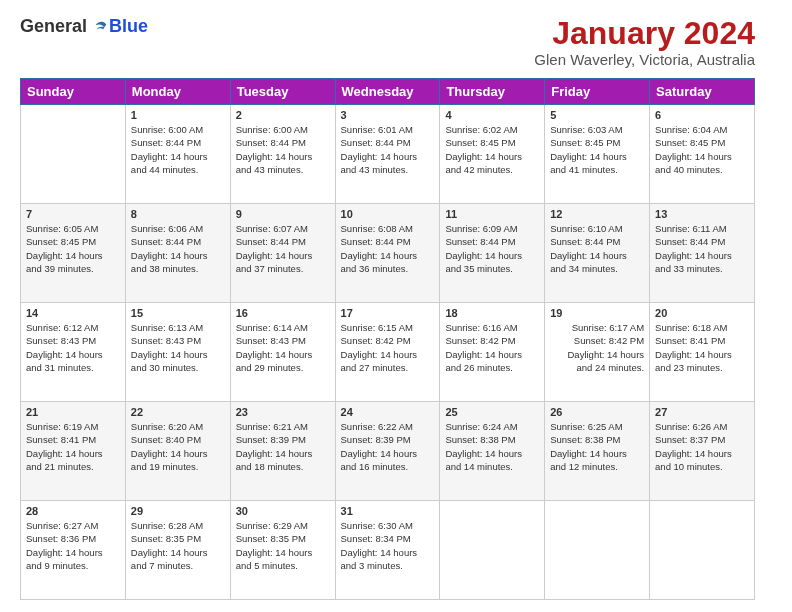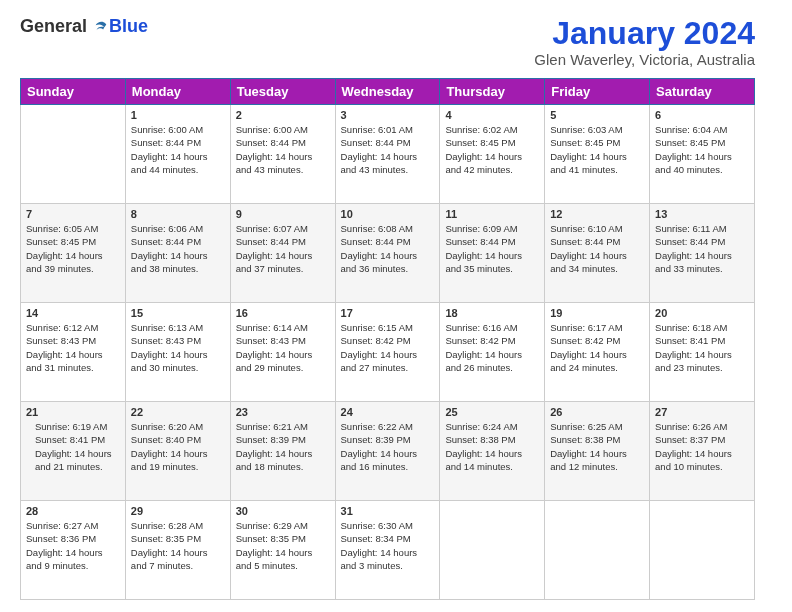--- a/index.html
+++ b/index.html
@@ -44,21 +44,21 @@
       width: 20px;
       height: 20px;
       margin-left: 2px;
     }
     .title-area {
       text-align: right;
     }
     .calendar-title {
       font-size: 32px;
       font-weight: bold;
-      color: #1d4ed8;
+      color: #b91c1c;
       line-height: 1.1;
     }
     .calendar-subtitle {
       font-size: 15px;
       color: #555;
     }
     .calendar-table {
       width: 100%;
       border-collapse: collapse;
       flex: 1;
@@ -265,37 +265,37 @@
           </td>
           <td>
             <span class="day-number">18</span>
             <div class="cell-text" style="white-space: pre-line;">Sunrise: 6:16 AM
 Sunset: 8:42 PM
 Daylight: 14 hours
 and 26 minutes.</div>
           </td>
           <td>
             <span class="day-number">19</span>
-            <div class="cell-text" style="white-space: pre-line;">Sunrise: 6:17 AM
+            <div class="cell-text" style="white-space: pre-line; text-align: right;">Sunrise: 6:17 AM
 Sunset: 8:42 PM
 Daylight: 14 hours
 and 24 minutes.</div>
           </td>
           <td>
             <span class="day-number">20</span>
             <div class="cell-text" style="white-space: pre-line;">Sunrise: 6:18 AM
 Sunset: 8:41 PM
 Daylight: 14 hours
 and 23 minutes.</div>
           </td>
         </tr>
         <tr>
           <td>
             <span class="day-number">21</span>
-            <div class="cell-text" style="white-space: pre-line; margin-left: 9px;">Sunrise: 6:19 AM
+            <div class="cell-text" style="white-space: pre-line;">Sunrise: 6:19 AM
 Sunset: 8:41 PM
 Daylight: 14 hours
 and 21 minutes.</div>
           </td>
           <td>
             <span class="day-number">22</span>
             <div class="cell-text" style="white-space: pre-line;">Sunrise: 6:20 AM
 Sunset: 8:40 PM
 Daylight: 14 hours
 and 19 minutes.</div>

